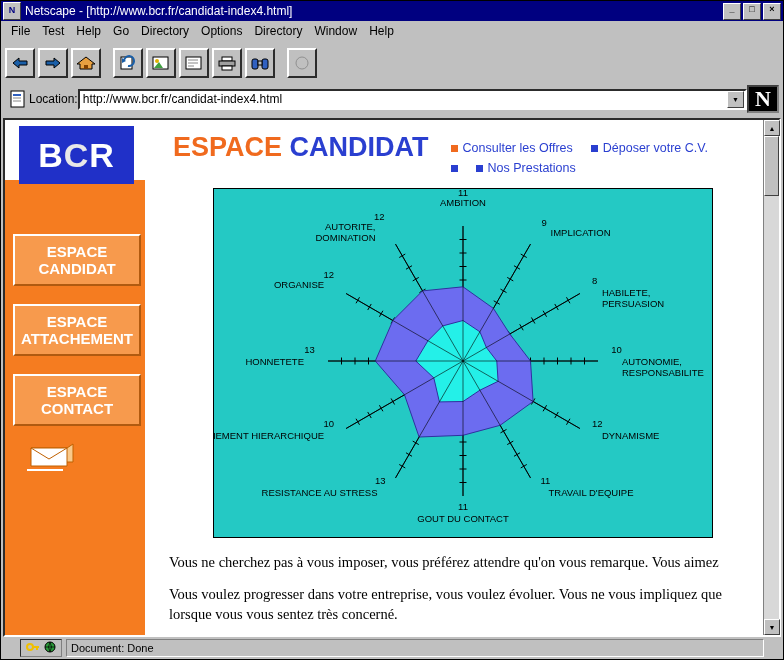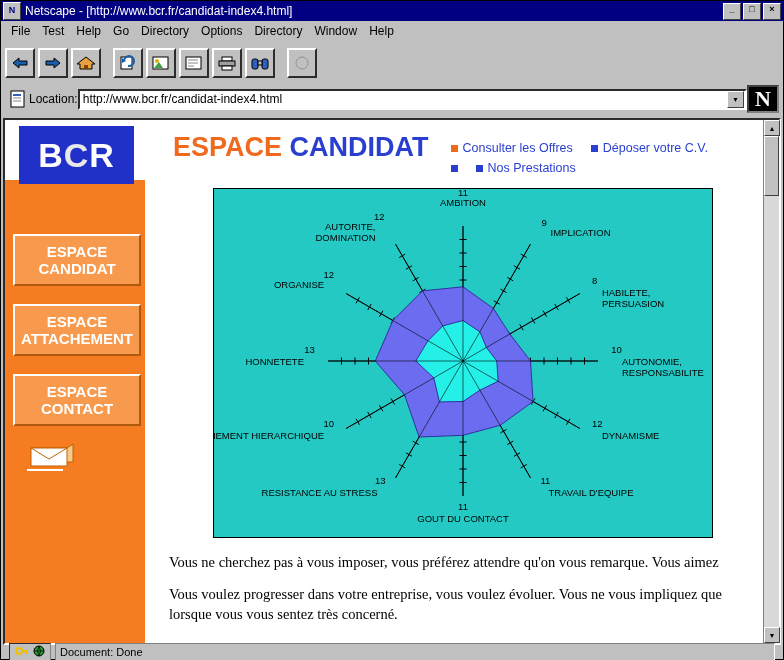--- a/index.html
+++ b/index.html
@@ -333,24 +333,24 @@
     left: 0; right: 0;
     height: 60px;
     background: #c0c0c0;
     border: 1px solid #fff;
     border-right-color: #404040;
     border-bottom-color: #404040;
     box-sizing: border-box;
   }
   
   .statusbar {
-    height: 14px;
-    display: flex;
-    align-items: center;
-    padding: 1px 8px;
+    height: 22px;
+    display: flex;
+    align-items: center;
+    padding: 1px 19px;
     gap: 4px;
     background: #c0c0c0;
     box-sizing: border-box;
   }
   .status-icons {
     width: 42px; height: 18px;
     border: 1px inset #808080;
     background: #c0c0c0;
     display: flex; align-items: center; justify-content: center; gap: 3px;
     box-sizing: border-box;

